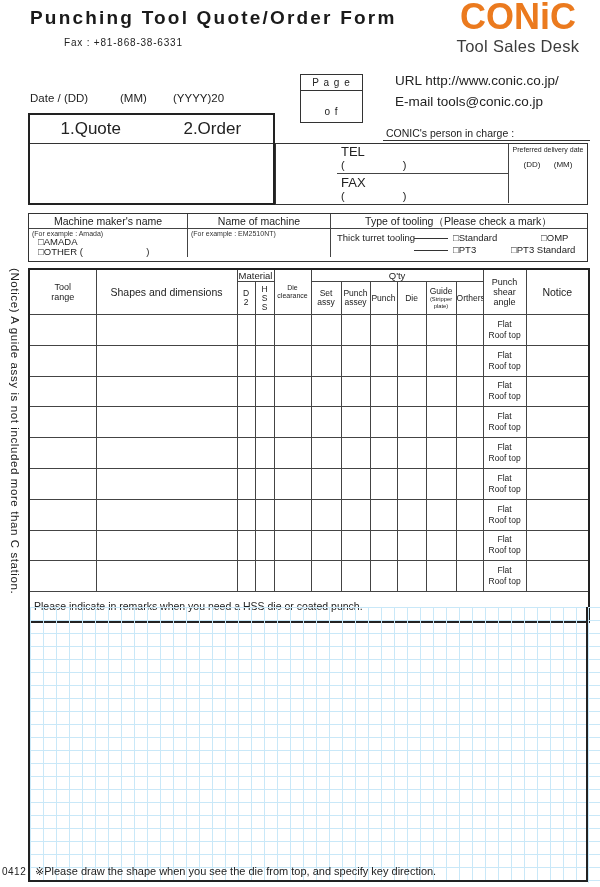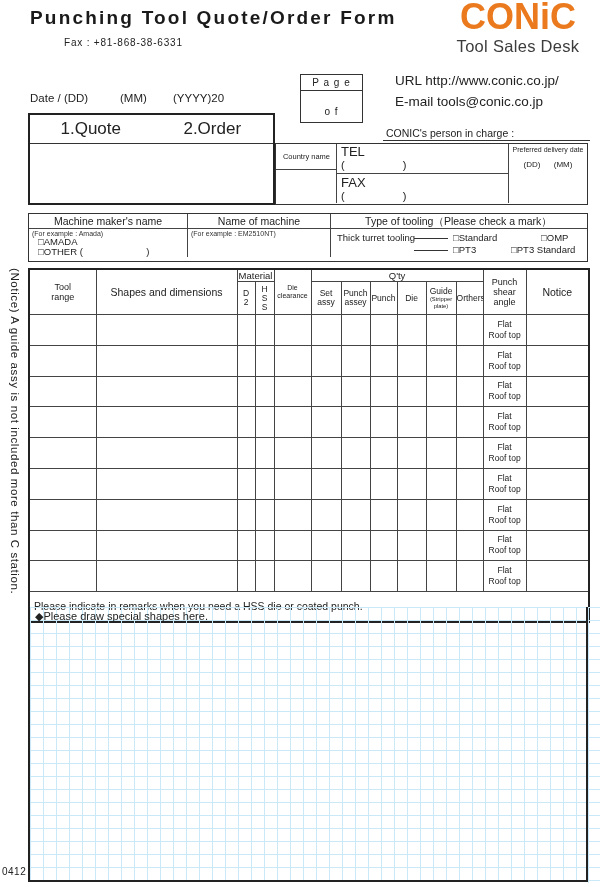--- a/index.html
+++ b/index.html
@@ -126,23 +126,20 @@
   <div class="abs pic-underline"></div>
 
   <div class="abs order-box">
     <div class="order-hdr">
       <div>1.Quote</div>
       <div>2.Order</div>
     </div>
   </div>
 
   <div class="abs contact">
-    <div class="ct-country">
-      <div class="ct-country-label">Country name</div>
-    </div>
     <div class="ct-telfax">
       <div class="ct-tel">
         <div class="ct-lab">TEL</div>
         <div class="ct-par prespace">(                   )</div>
       </div>
       <div class="ct-fax">
         <div class="ct-lab" style="top:31px">FAX</div>
         <div class="ct-par prespace" style="top:46px">(                   )</div>
       </div>
     </div>
@@ -379,18 +376,18 @@
       </tbody>
     <tbody>
       <tr class="footer-note-row">
         <td colspan="13">Please indicate in remarks when you need a HSS die or coated punch.</td>
       </tr>
     </tbody>
   </table>
 
   <div class="abs grid-strip gridbg"></div>
   <div class="abs draw-area gridbg">
-    <div class="draw-title">◆Please draw special shapes here.</div>
+    <div class="draw-note">※Please draw the shape when you see the die from top, and specify key direction.</div>
   </div>
 
   <div class="abs code">0412</div>
 
 </div>
 
 </body></html>

